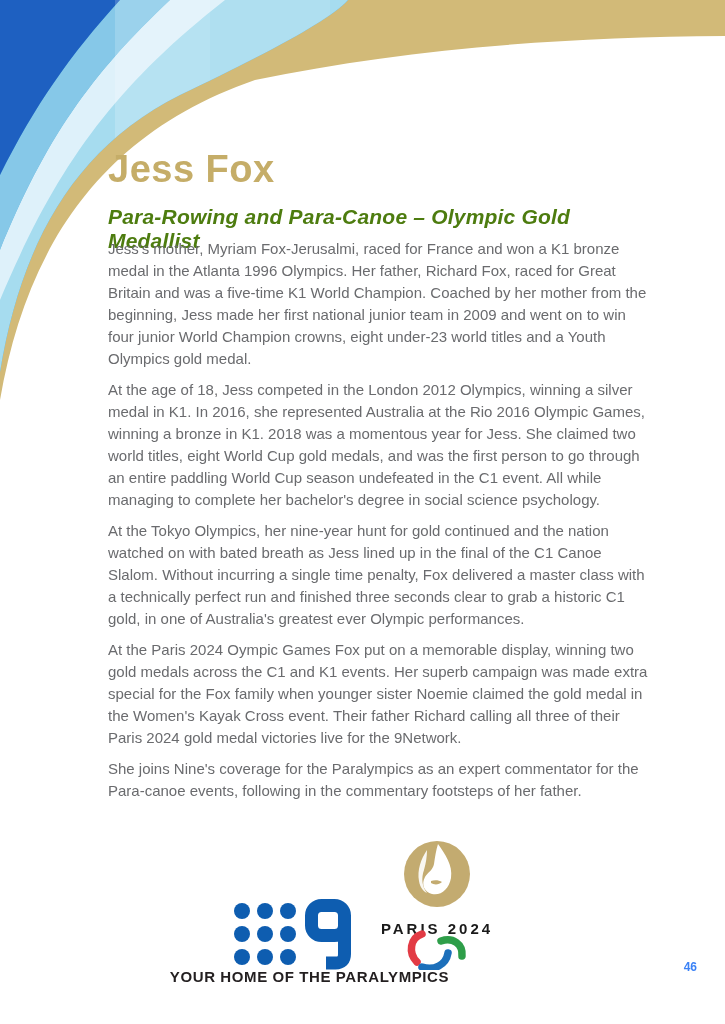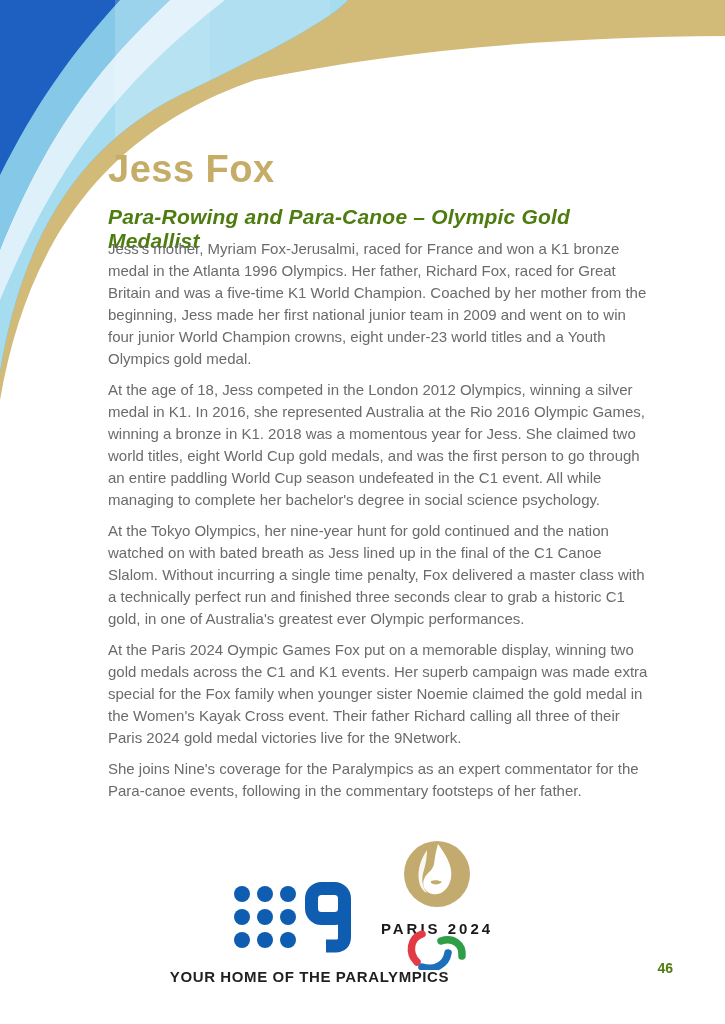--- a/index.html
+++ b/index.html
@@ -23,32 +23,32 @@
     color:#4d7c0f;
   }
   .bio{position:absolute;left:108px;width:545px;top:238px;}
   .bio p{
     margin:0 0 9px 0;
     font-size:15px;line-height:22px;
     color:#6a6b6e;
   }
   .logos{
     position:absolute;top:840px;left:0;width:725px;height:130px;
-    display:flex;justify-content:center;align-items:center;gap:28px;
+    display:flex;justify-content:center;align-items:flex-end;gap:28px;
   }
   .nine-logo{margin-top:23px;}
   .tagline{
     position:absolute;top:968px;left:0;width:619px;
     text-align:center;
     font-size:15px;font-weight:700;letter-spacing:.6px;
     color:#231f20;
   }
   .page-number{
-    position:absolute;top:960px;right:52px;
-    font-size:14px;font-weight:700;color:#4d7c0f;
+    position:absolute;top:960px;right:28px;
+    font-size:12px;font-weight:700;color:#3b82f6;
   }
   .paris-wordmark{
     font-family:"Liberation Sans", sans-serif;
     font-weight:700;font-size:15px;letter-spacing:3px;
     fill:#1a1a1a;
   }
 </style>
 </head>
 <body>
 

